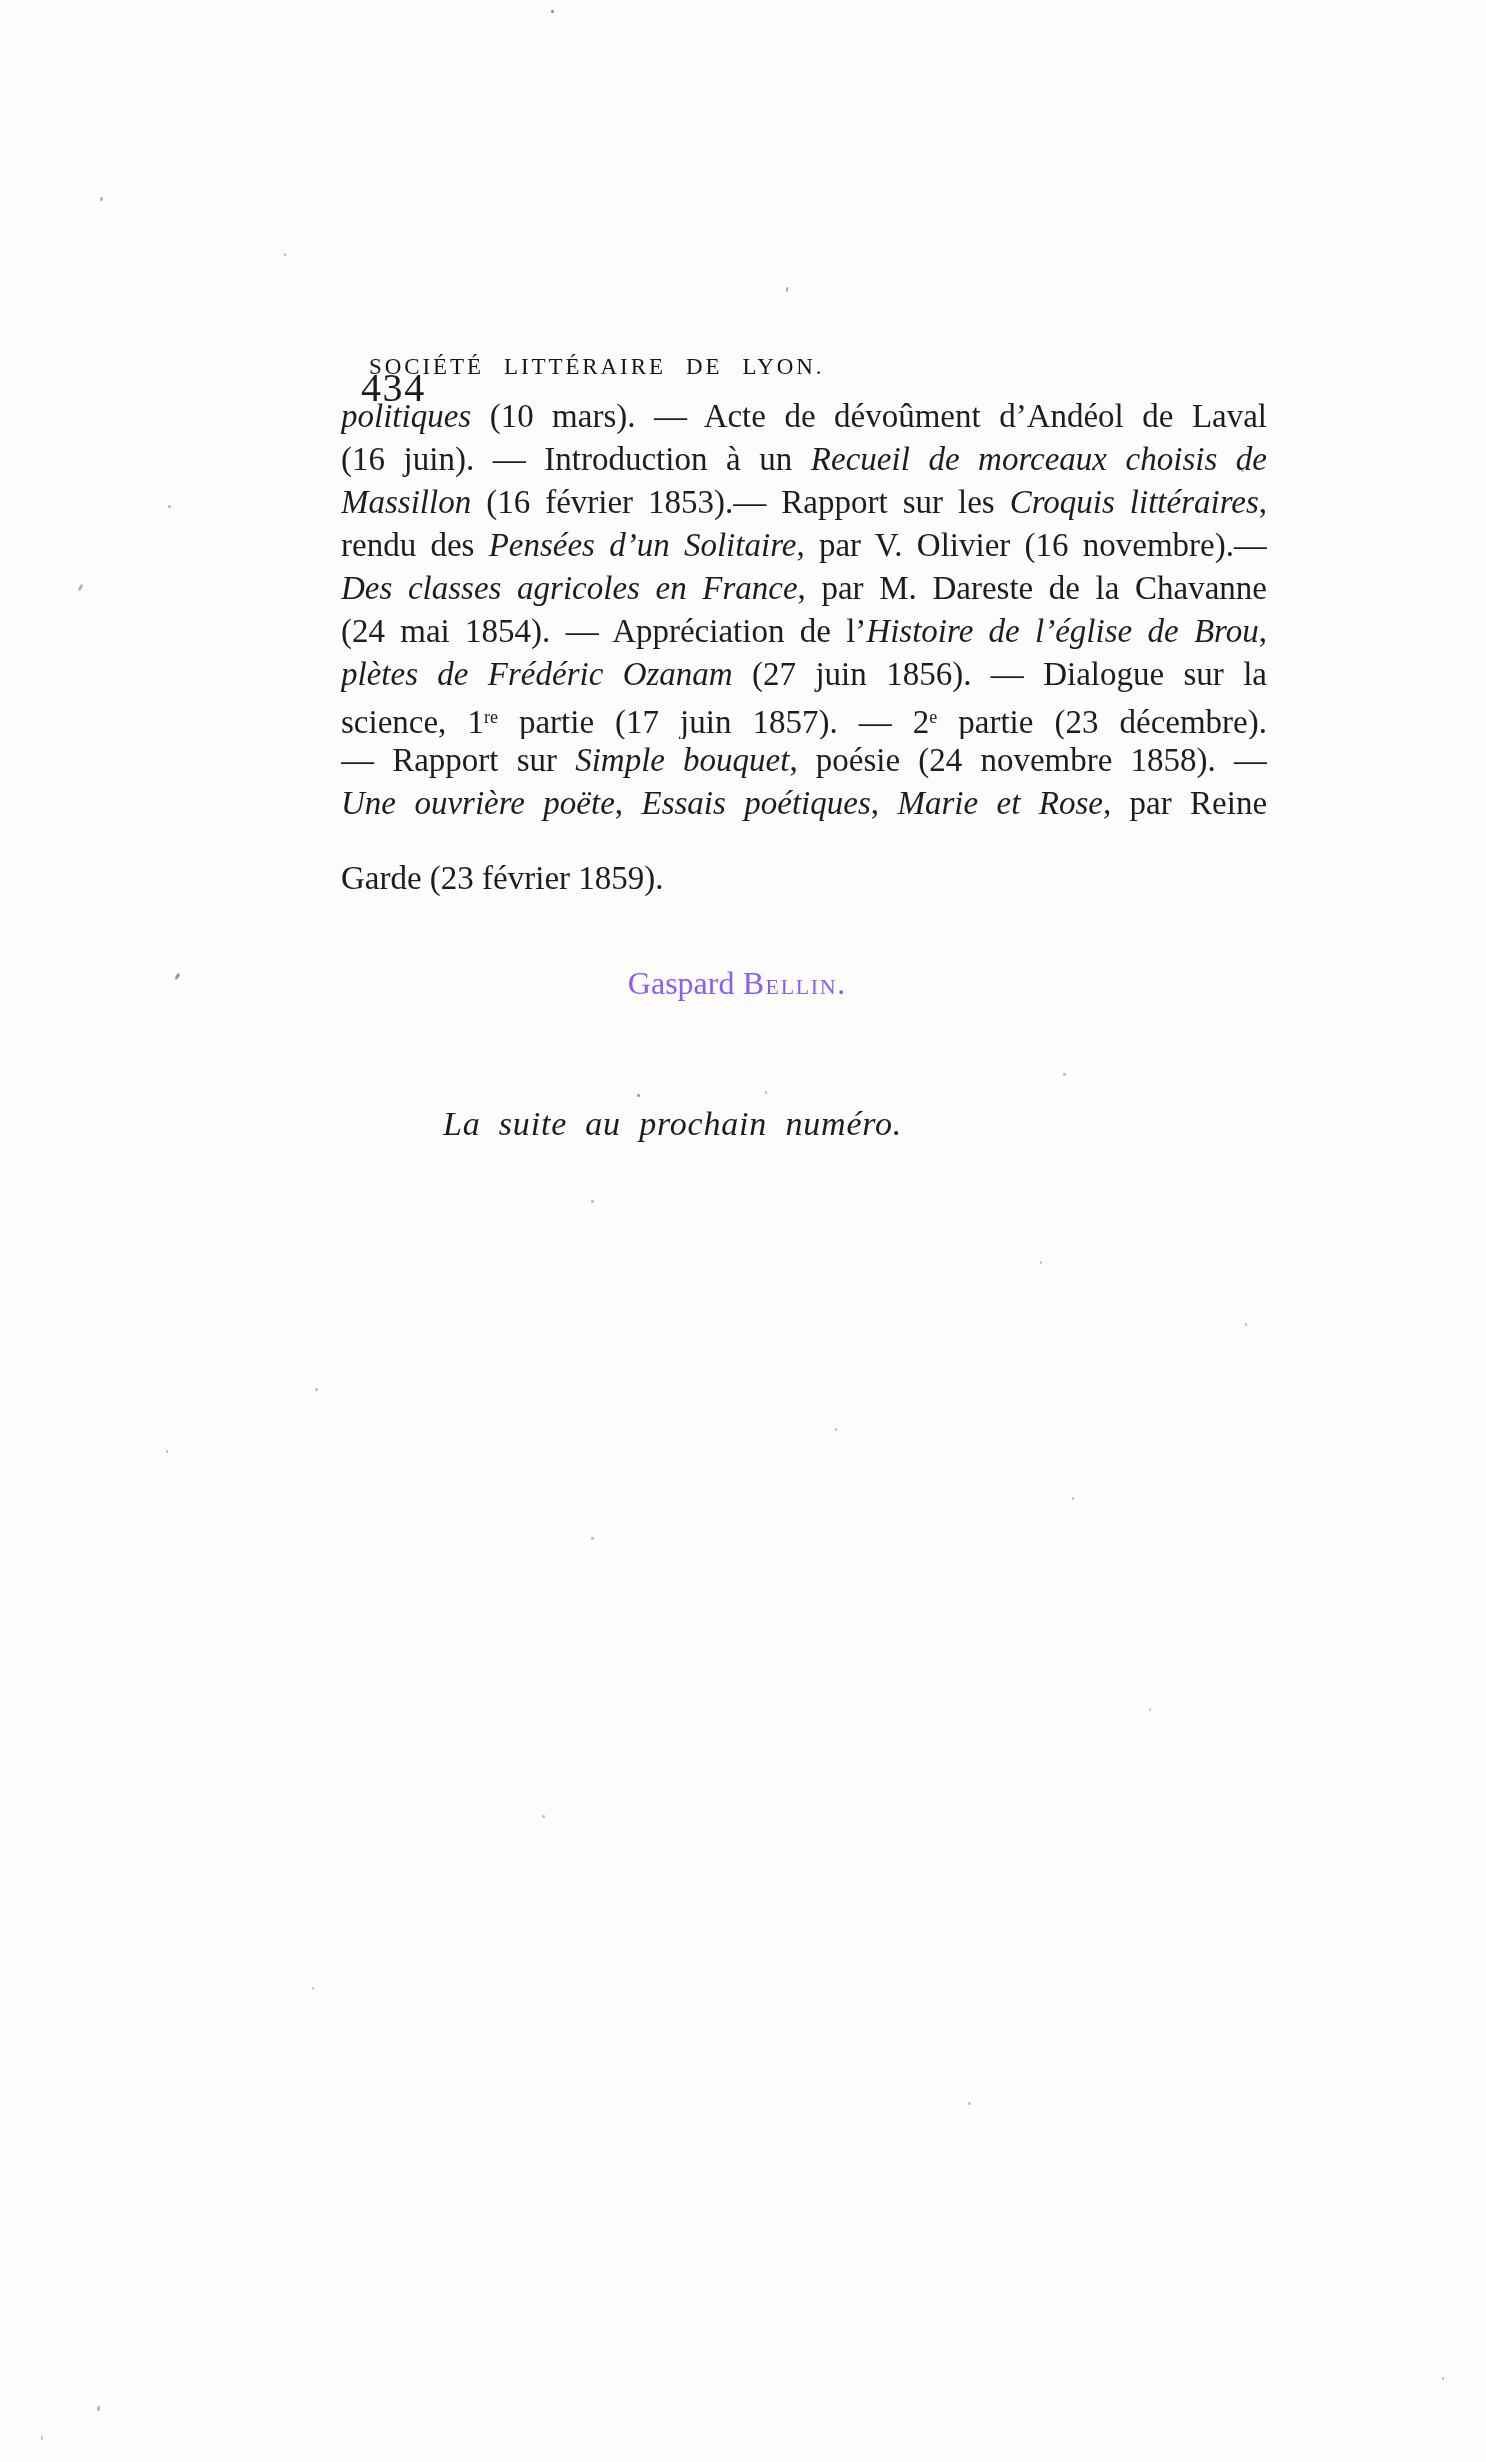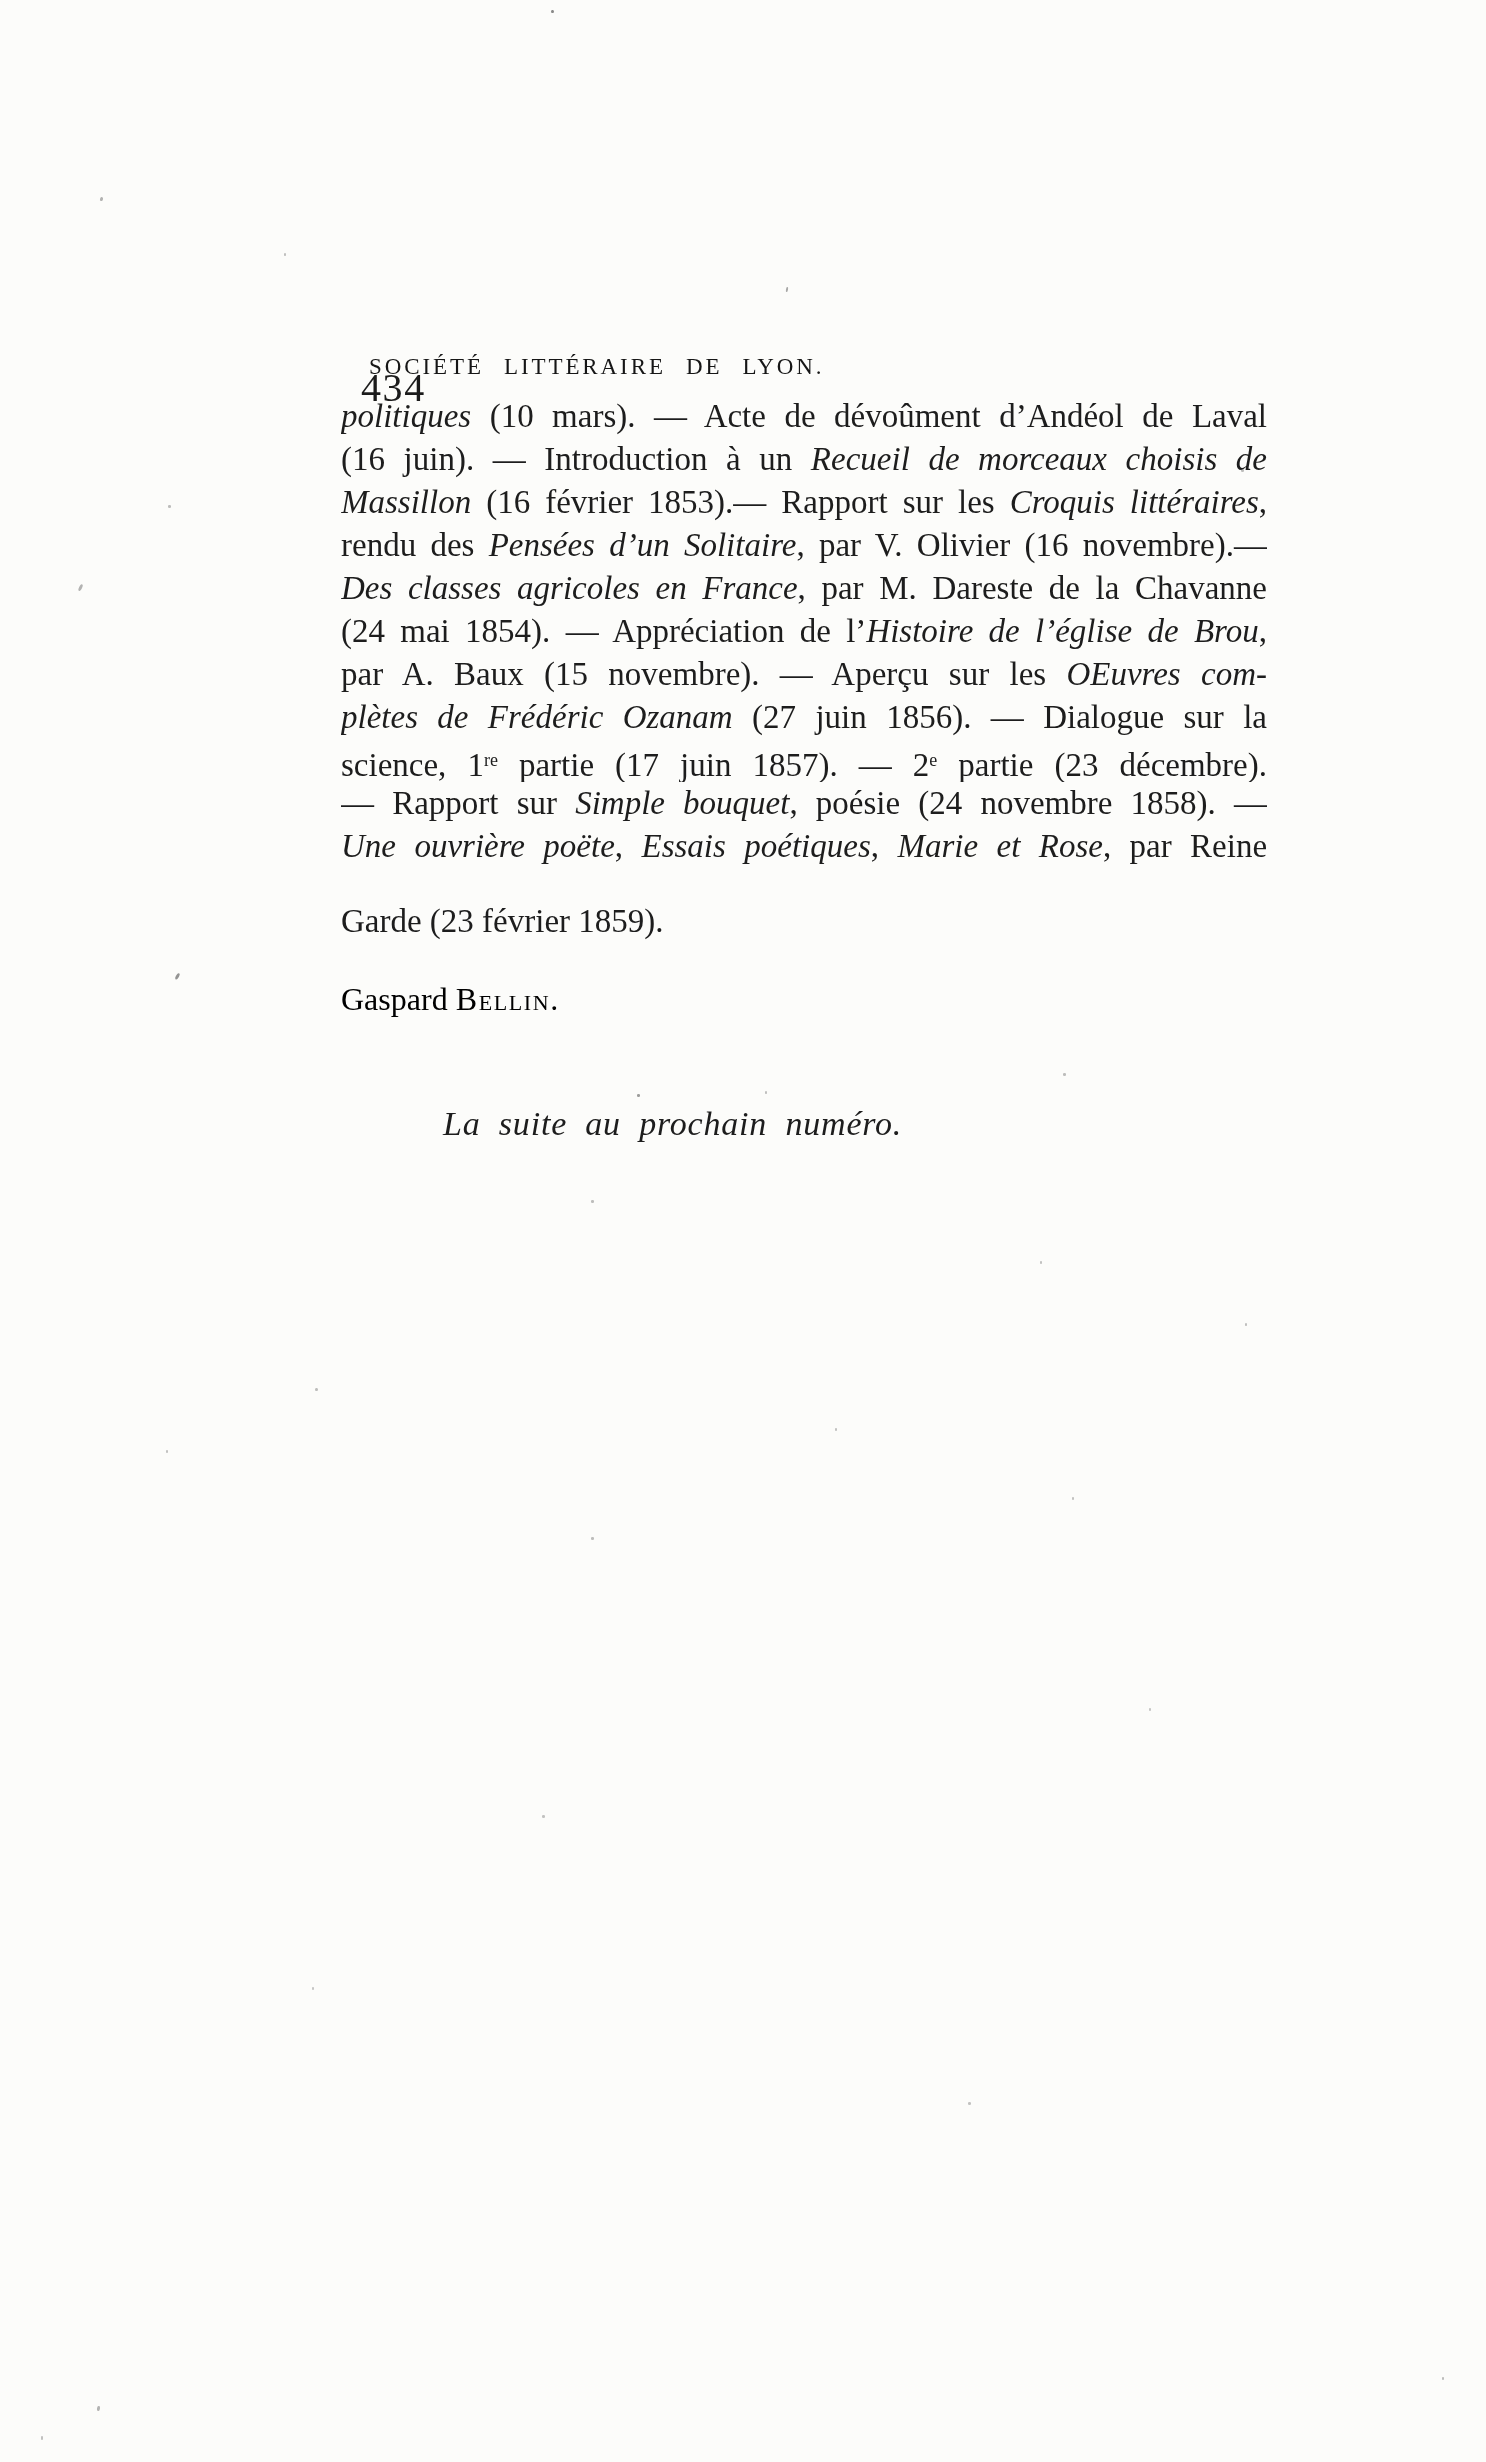--- a/index.html
+++ b/index.html
@@ -65,26 +65,25 @@
     letter-spacing: 0;
   }
   
   .signature {
     position: absolute;
     left: 341px;
     top: 962px;
     width: 926px;
     height: 43px;
     line-height: 43px;
-    text-align: left;
+    text-align: center;
     padding-right: 135px;
     box-sizing: border-box;
     font-size: 32px;
-    color: #000000;
-    margin-top: 16px;
+    color: #8b5cf6;
   }
   .signature .sc {
     font-variant: small-caps;
     letter-spacing: 1.6px;
     margin-left: 8.2px;
   }
   
   .closing {
     position: absolute;
     left: 443px;
@@ -112,21 +111,20 @@
 
   <div class="running-title">SOCIÉTÉ LITTÉRAIRE DE LYON.</div>
 
   <div class="paragraph" id="paragraph">
       <div class="line"><span class="it">politiques</span><span> (10 mars). — Acte de dévoûment d’Andéol de Laval</span></div>
       <div class="line"><span>(16 juin). — Introduction à un </span><span class="it">Recueil de morceaux choisis de</span></div>
       <div class="line"><span class="it">Massillon</span><span> (16 février 1853).— Rapport sur les </span><span class="it">Croquis littéraires</span><span>,</span></div>
       <div class="line"><span>rendu des </span><span class="it">Pensées d’un Solitaire</span><span>, par V. Olivier (16 novembre).—</span></div>
       <div class="line"><span class="it">Des classes agricoles en France</span><span>, par M. Dareste de la Chavanne</span></div>
       <div class="line"><span>(24 mai 1854). — Appréciation de l’</span><span class="it">Histoire de l’église de Brou</span><span>,</span></div>
-      <div class="line"><span>par A. Baux (15 novembre). — Aperçu sur les </span><span class="it">OEuvres com-</span></div>
       <div class="line"><span class="it">plètes de Frédéric Ozanam</span><span> (27 juin 1856). — Dialogue sur la</span></div>
       <div class="line"><span>science, 1</span><span class="sup">re</span><span> partie (17 juin 1857). — 2</span><span class="sup">e</span><span> partie (23 décembre).</span></div>
       <div class="line"><span>— Rapport sur </span><span class="it">Simple bouquet</span><span>, poésie (24 novembre 1858). —</span></div>
       <div class="line"><span class="it">Une ouvrière poëte</span><span>, </span><span class="it">Essais poétiques</span><span>, </span><span class="it">Marie et Rose</span><span>, par Reine</span></div>
       <div class="line last"><span>Garde (23 février 1859).</span></div>
     </div>
 
   <div class="signature">
     <span>Gaspard</span><span class="sc">Bellin</span><span>.</span>
   </div>

